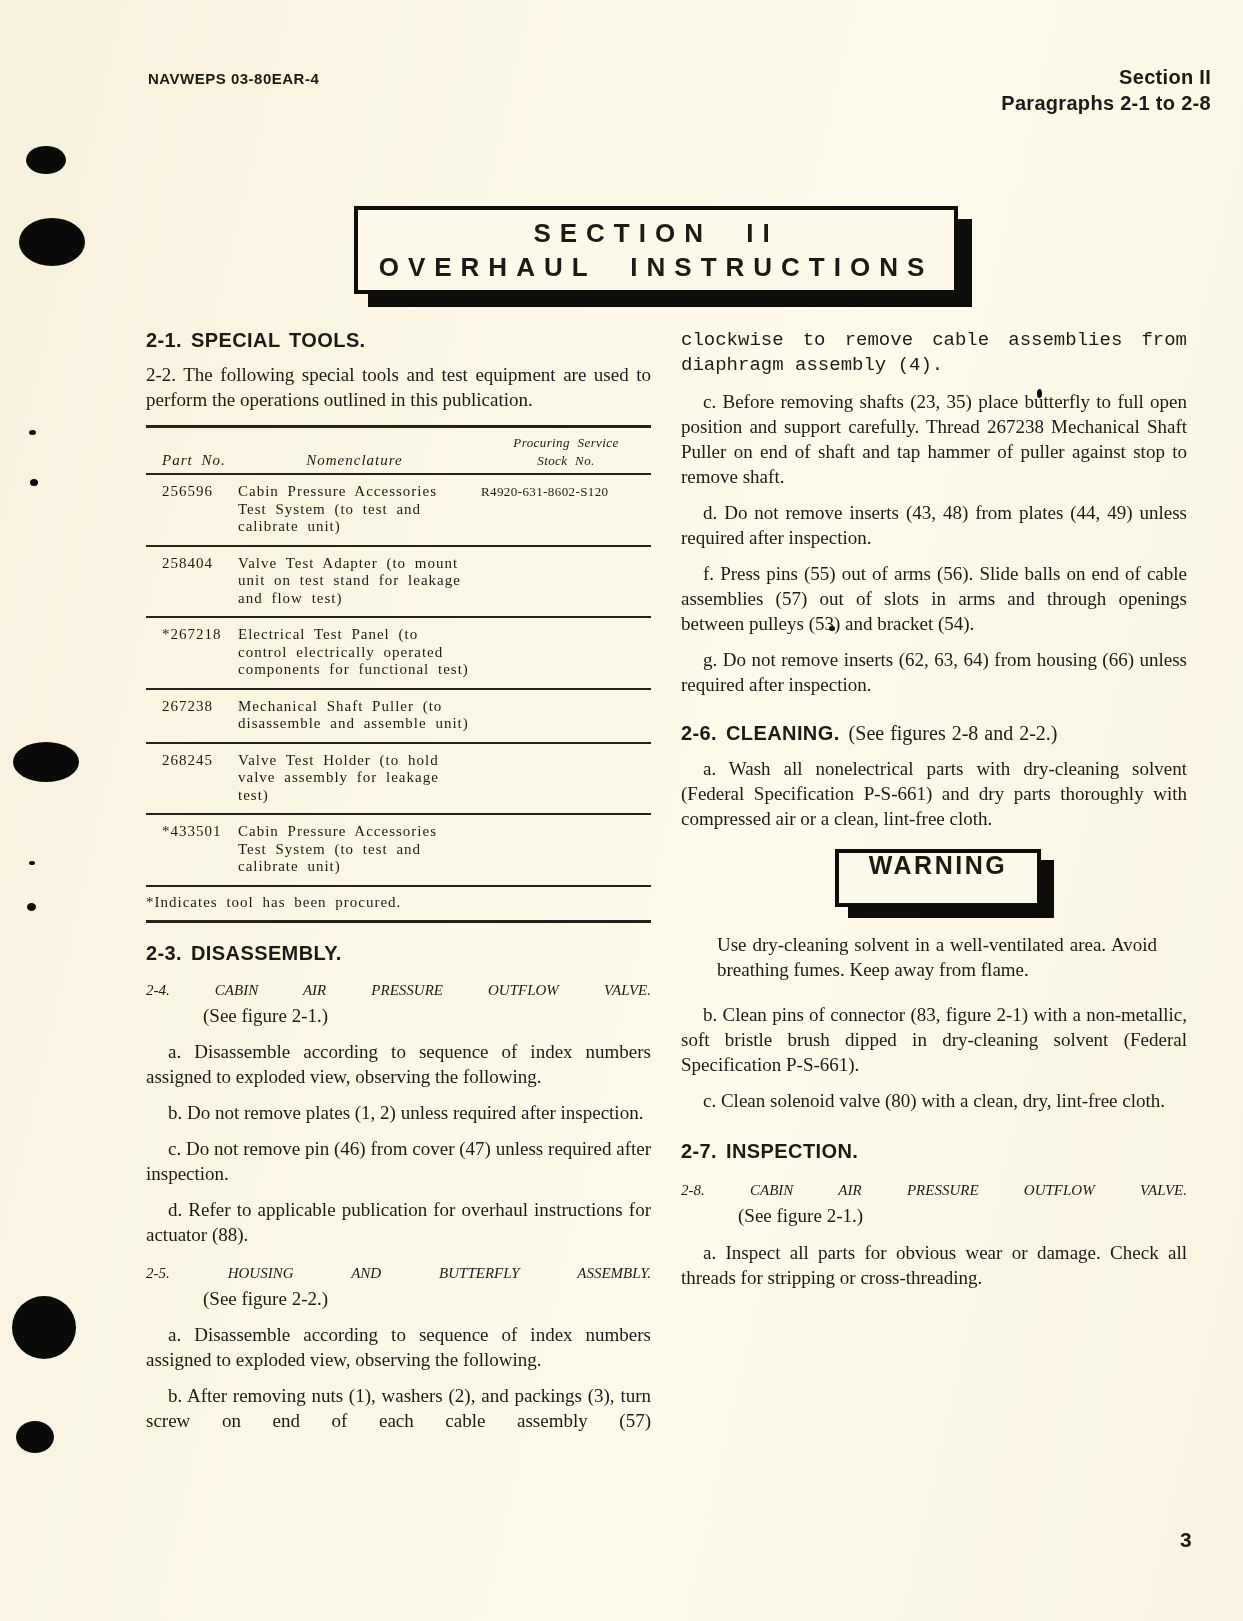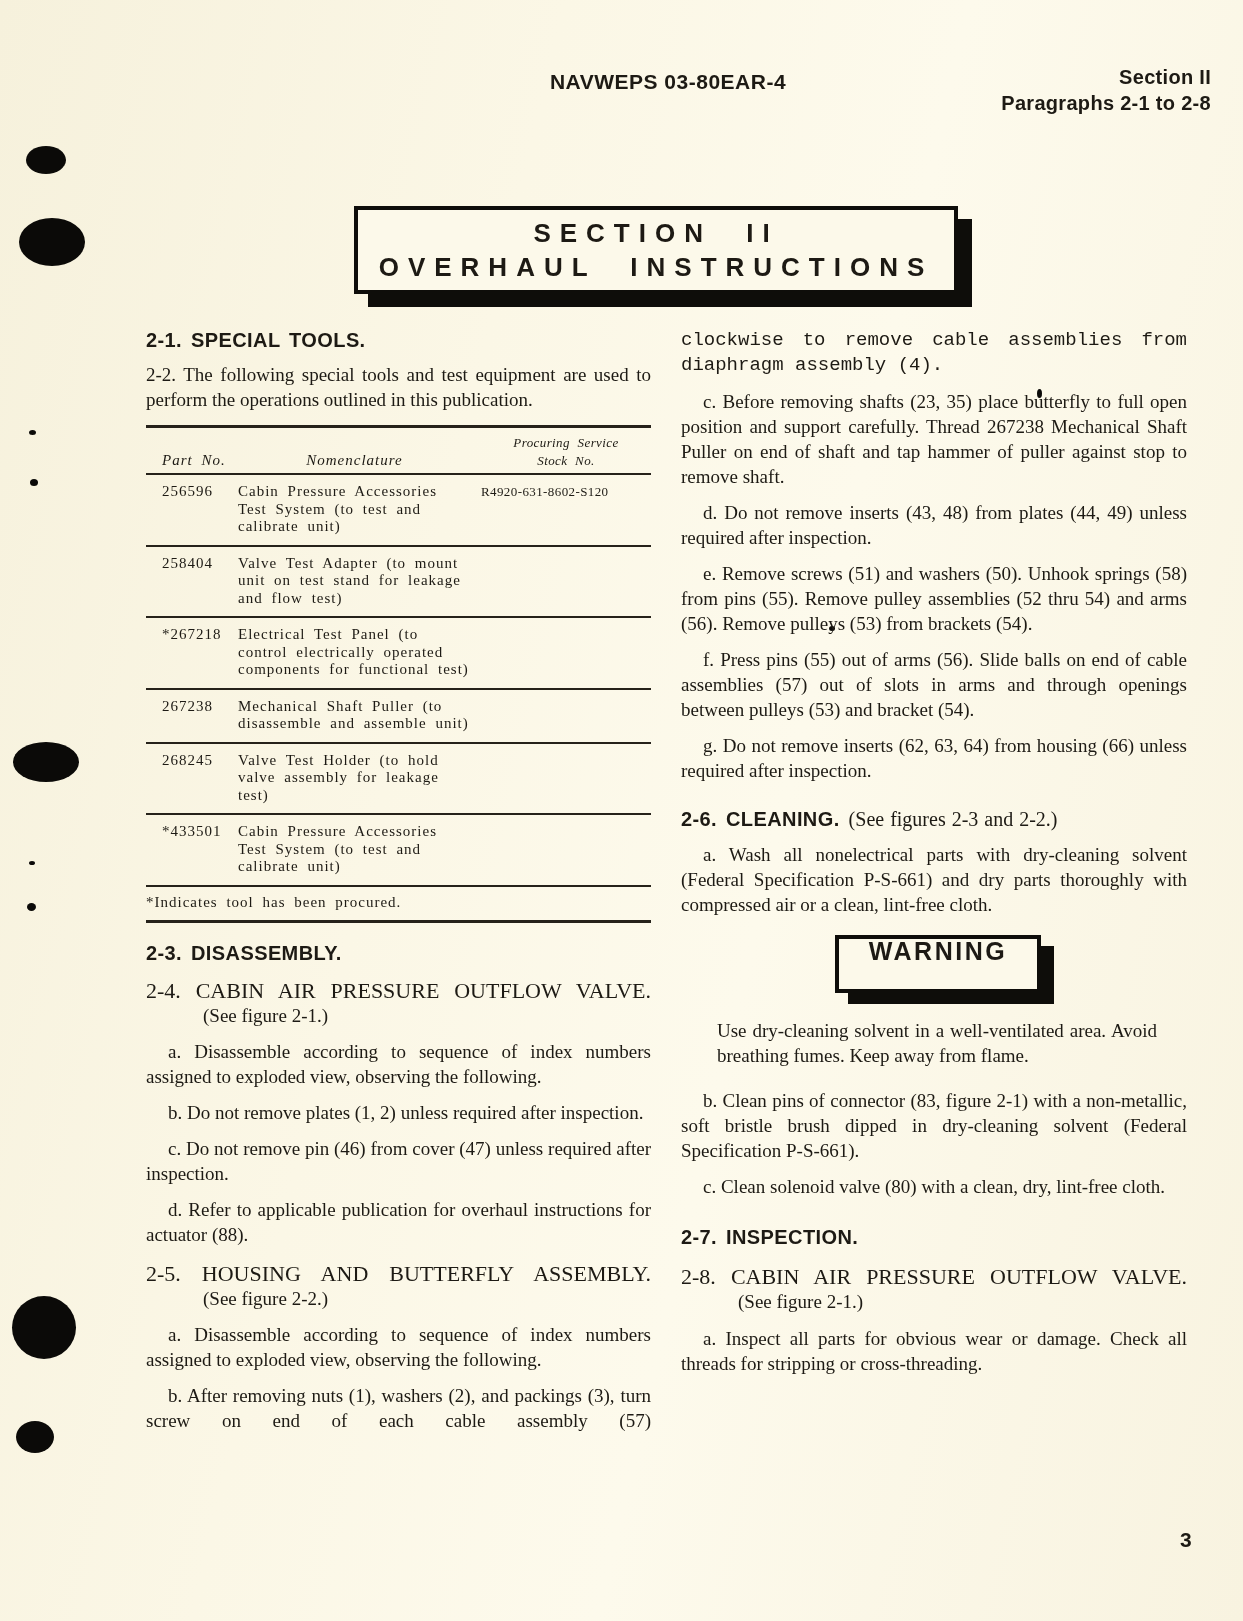--- a/index.html
+++ b/index.html
@@ -8,39 +8,39 @@
     width:1243px;height:1621px;
     margin:0 auto;
     background:linear-gradient(103deg,#f6f1dc 0%,#fbf7e6 35%,#fdfaec 60%,#f8f3e0 100%);
     color:#1d1a14;
     font-family:"Liberation Serif",serif;
     overflow:hidden;
   }
   .sans{font-family:"Liberation Sans",sans-serif;font-weight:700;}
 
   
-  .hdr-center{position:absolute;left:148px;top:70px;width:1040px;text-align:center;
-    font-size:21px;letter-spacing:0.5px;}
+  .hdr-center{position:absolute;left:148px;top:70px;width:1040px;text-align:left;
+    font-size:15px;letter-spacing:0.5px;}
   .hdr-right{position:absolute;right:32px;top:64px;text-align:right;
     font-size:20px;line-height:26px;letter-spacing:0.3px;}
 
   
   .title-box{position:absolute;left:354px;top:206px;width:596px;height:80px;
     background:#fcf9ea;border:4px solid #0e0d0a;box-shadow:14px 13px 0 #0e0d0a;
     display:flex;flex-direction:column;justify-content:center;align-items:center;gap:8px;}
   .title-line{font-size:26px;letter-spacing:9px;word-spacing:18px;line-height:1;}
 
   
   .col{position:absolute;top:328px;font-size:19px;line-height:25px;text-align:justify;}
   .col-left{left:146px;width:505px;}
   .col-right{left:681px;width:506px;}
 
   .h-sans{font-family:"Liberation Sans",sans-serif;font-weight:700;
     font-size:20px;line-height:25px;letter-spacing:0.4px;word-spacing:3px;text-align:left;}
-  .h-caps{font-size:22px;line-height:25px;text-align:justify;text-align-last:justify;}
+  .h-caps{font-size:15px;line-height:25px;text-align:justify;text-align-last:justify;font-style:italic;}
   .figref{padding-left:57px;text-align:left;}
 
   p{margin:11px 0 0;}
   .para{text-indent:22px;}
   .flush{text-indent:0;}
   .justify-all{text-align-last:justify;}
   .mt-lg{margin-top:24px;}
   .mt-md{margin-top:14px;}
   .inline-figref{font-family:"Liberation Serif",serif;font-weight:400;letter-spacing:0;word-spacing:1px;}
 
@@ -169,27 +169,26 @@
     <div class="h-caps mt-md">2-5. HOUSING AND BUTTERFLY ASSEMBLY.</div>
     <div class="figref">(See figure 2-2.)</div>
     <p class="para">a. Disassemble according to sequence of index numbers assigned to exploded view, observing the following.</p>
     <p class="para justify-all">b. After removing nuts (1), washers (2), and packings (3), turn screw on end of each cable assembly (57)</p>
   </div>
 
   <div class="col col-right">
     <p class="flush" style="margin-top:0;font-family:Liberation Mono, monospace;">clockwise to remove cable assemblies from diaphragm assembly (4).</p>
     <p class="para">c. Before removing shafts (23, 35) place butterfly to full open position and support carefully. Thread 267238 Mechanical Shaft Puller on end of shaft and tap hammer of puller against stop to remove shaft.</p>
     <p class="para">d. Do not remove inserts (43, 48) from plates (44, 49) unless required after inspection.</p>
-    <p class="para">e. Remove screws (51) and washers (50). Unhook springs (58) from pins (55). Remove pulley assemblies (52 thru 54) and arms (56). Remove pulleys (53) from brackets (54).</p>
     <p class="para">f. Press pins (55) out of arms (56). Slide balls on end of cable assemblies (57) out of slots in arms and through openings between pulleys (53) and bracket (54).</p>
     <p class="para">g. Do not remove inserts (62, 63, 64) from housing (66) unless required after inspection.</p>
 
     <div class="h-sans mt-lg">
       <span>2-6. CLEANING.</span>
-      <span class="inline-figref"> <span>(See figures 2-3 and 2-2.)</span></span>
+      <span class="inline-figref"> <span>(See figures 2-8 and 2-2.)</span></span>
     </div>
     <p class="para" style="margin-top:10px;">a. Wash all nonelectrical parts with dry-cleaning solvent (Federal Specification P-S-661) and dry parts thoroughly with compressed air or a clean, lint-free cloth.</p>
 
     <div class="warning-box">
       <span class="warning-label sans">WARNING</span>
     </div>
     <div class="warning-text">Use dry-cleaning solvent in a well-ventilated area. Avoid breathing fumes. Keep away from flame.</div>
 
     <p class="para" style="margin-top:20px;">b. Clean pins of connector (83, figure 2-1) with a non-metallic, soft bristle brush dipped in dry-cleaning solvent (Federal Specification P-S-661).</p>
     <p class="para">c. Clean solenoid valve (80) with a clean, dry, lint-free cloth.</p>

